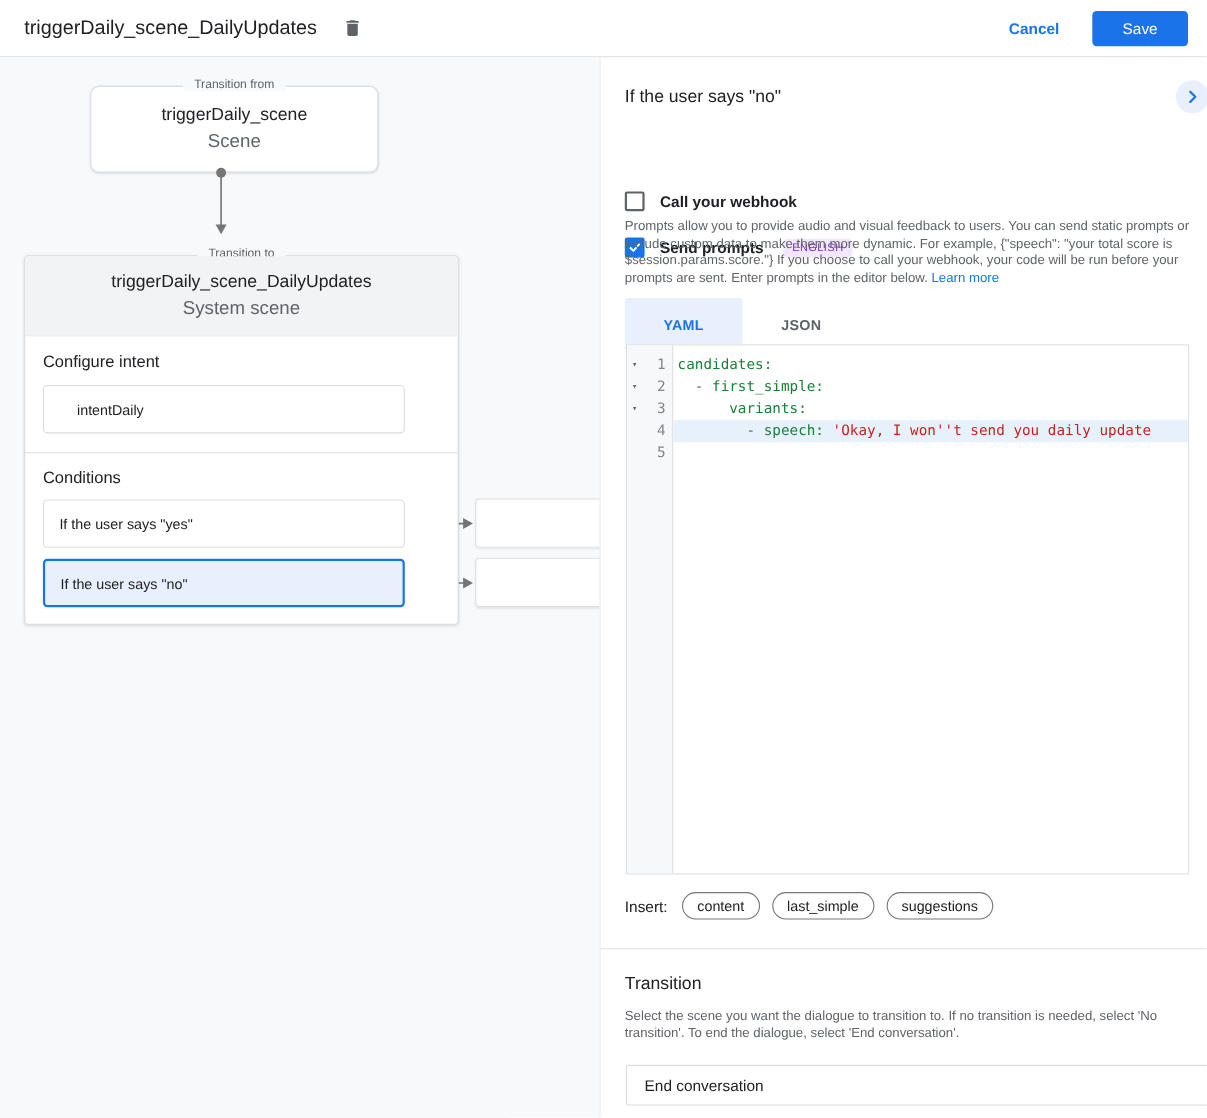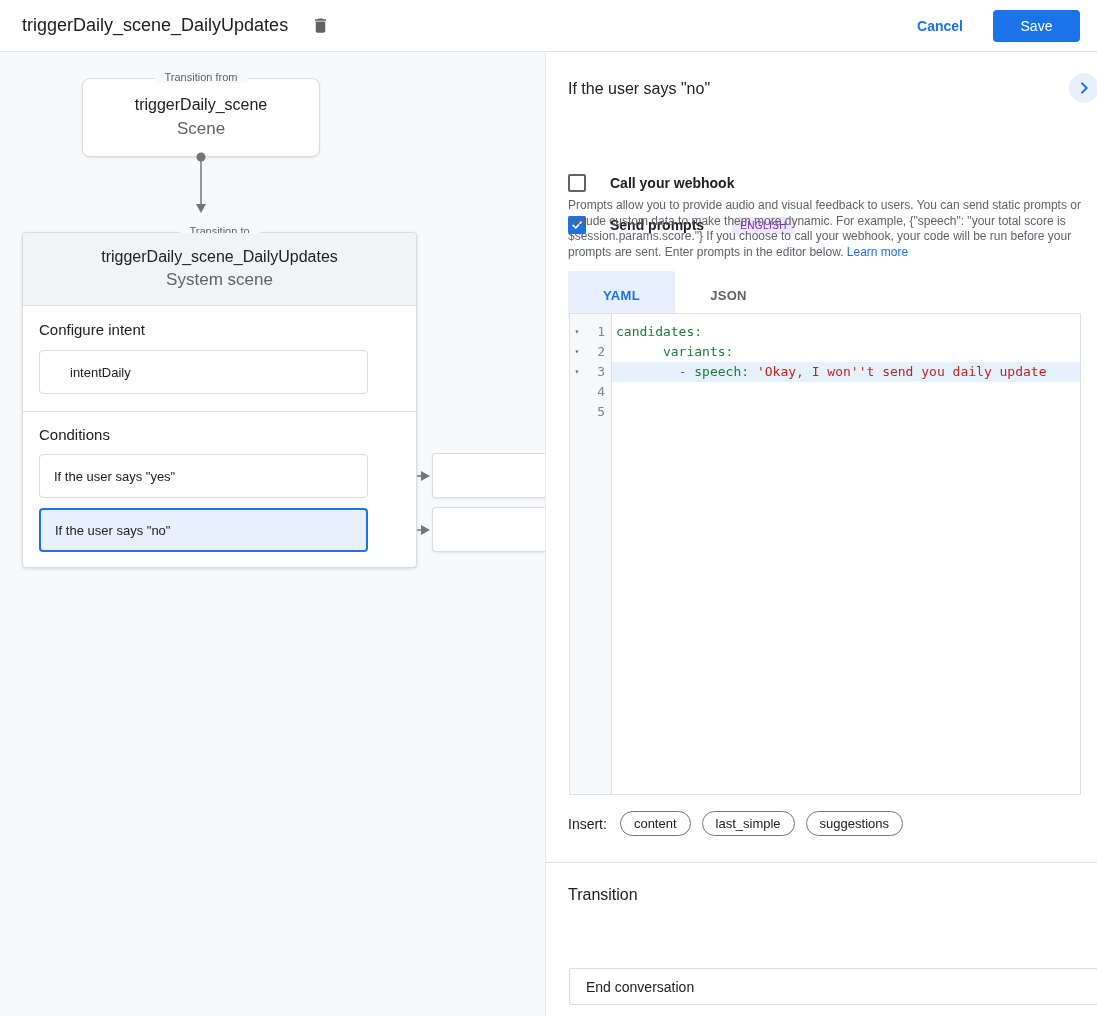--- a/index.html
+++ b/index.html
@@ -27,21 +27,21 @@
     background:#f8f9fa;
   }
   .node-box {
     position:absolute; background:#fff; border:1px solid #dadce0; border-radius:8px;
     box-shadow:0 1px 2px rgba(60,64,67,.12);
   }
   .legend {
     position:absolute; top:-8px; left:50%; transform:translateX(-50%);
     background:#f8f9fa; padding:0 10px; font-size:11px; color:#5f6368; white-space:nowrap;
   }
-  .from-box { left:82px; top:26px; width:238px; height:79px;
+  .from-box { left:82px; top:26px; width:262px; height:79px;
     display:flex; flex-direction:column; align-items:center; justify-content:center; gap:5px; }
   .node-name { font-size:16px; color:#202124; }
   .node-type { font-size:17px; color:#5f6368; }
   .scene-card {
     position:absolute; left:22px; top:180px; width:395px; height:336px;
     background:#fff; border:1px solid #dadce0; border-radius:4px;
     box-shadow:0 1px 3px rgba(60,64,67,.18);
   }
   .scene-card-header {
     position:absolute; top:0; left:0; right:0; height:73px;
@@ -70,21 +70,21 @@
   
   .panel {
     position:absolute; top:52px; left:545px; width:552px; height:964px;
     background:#fff; border-left:1px solid #e8eaed;
   }
   .panel-title { position:absolute; left:22px; top:28px; font-size:16px; color:#202124; }
   .collapse-btn {
     position:absolute; left:523px; top:21px; width:30px; height:30px; border:none; border-radius:50%;
     background:#e8f0fe; cursor:pointer; display:flex; align-items:center; justify-content:center;
   }
-  .check-row { position:absolute; left:22px; display:flex; align-items:center; gap:24px; }
+  .check-row { position:absolute; left:22px; display:flex; align-items:center; gap:14px; }
   .checkbox {
     width:18px; height:18px; border:2px solid #5f6368; border-radius:2px; background:#fff;
     flex:none; cursor:pointer; display:flex; align-items:center; justify-content:center;
   }
   .checkbox.checked { background:#1a73e8; border-color:#1a73e8; }
   .check-label { font-size:14px; font-weight:600; color:#202124; }
   .lang-badge {
     margin-left:4px; background:#f2e7fe; color:#7627bb; font-size:10px; font-weight:400;
     letter-spacing:.4px; padding:3px 8px; border-radius:4px;
   }
@@ -245,36 +245,38 @@
           <span class="fold"></span>
           <span class="lnum">4</span>
         </div>
         <div class="gutter-row">
           <span class="fold"></span>
           <span class="lnum">5</span>
         </div>
       </div>
     <div class="code-area" id="editor-code">
         <div class="code-line"><span class="tok-key">candidates:</span></div>
+        <div class="code-line"><span class="tok-plain">  </span><span class="tok-meta">- </span><span class="tok-key">first_simple:</span></div>
         <div class="code-line"><span class="tok-plain">      </span><span class="tok-key">variants:</span></div>
         <div class="code-line hl"><span class="tok-plain">        </span><span class="tok-meta">- </span><span class="tok-key">speech: </span><span class="tok-string">'Okay, I won''t send you daily update</span></div>
         <div class="code-line"></div>
       </div>
   </div>
 
   <div class="insert-row">
     <span class="insert-label">Insert:</span>
     <span id="chips-container" style="display:flex; gap:11px;">
         <div class="chip">content</div>
         <div class="chip">last_simple</div>
         <div class="chip">suggestions</div>
       </span>
   </div>
 
   <div class="panel-divider"></div>
 
   <div class="transition-heading">Transition</div>
+  <p class="transition-desc">Select the scene you want the dialogue to transition to. If no transition is needed, select 'No transition'. To end the dialogue, select 'End conversation'.</p>
 
   <div class="transition-select">
     <span>End conversation</span>
     <span class="select-caret"></span>
   </div>
 </div>
 
 </body></html>

